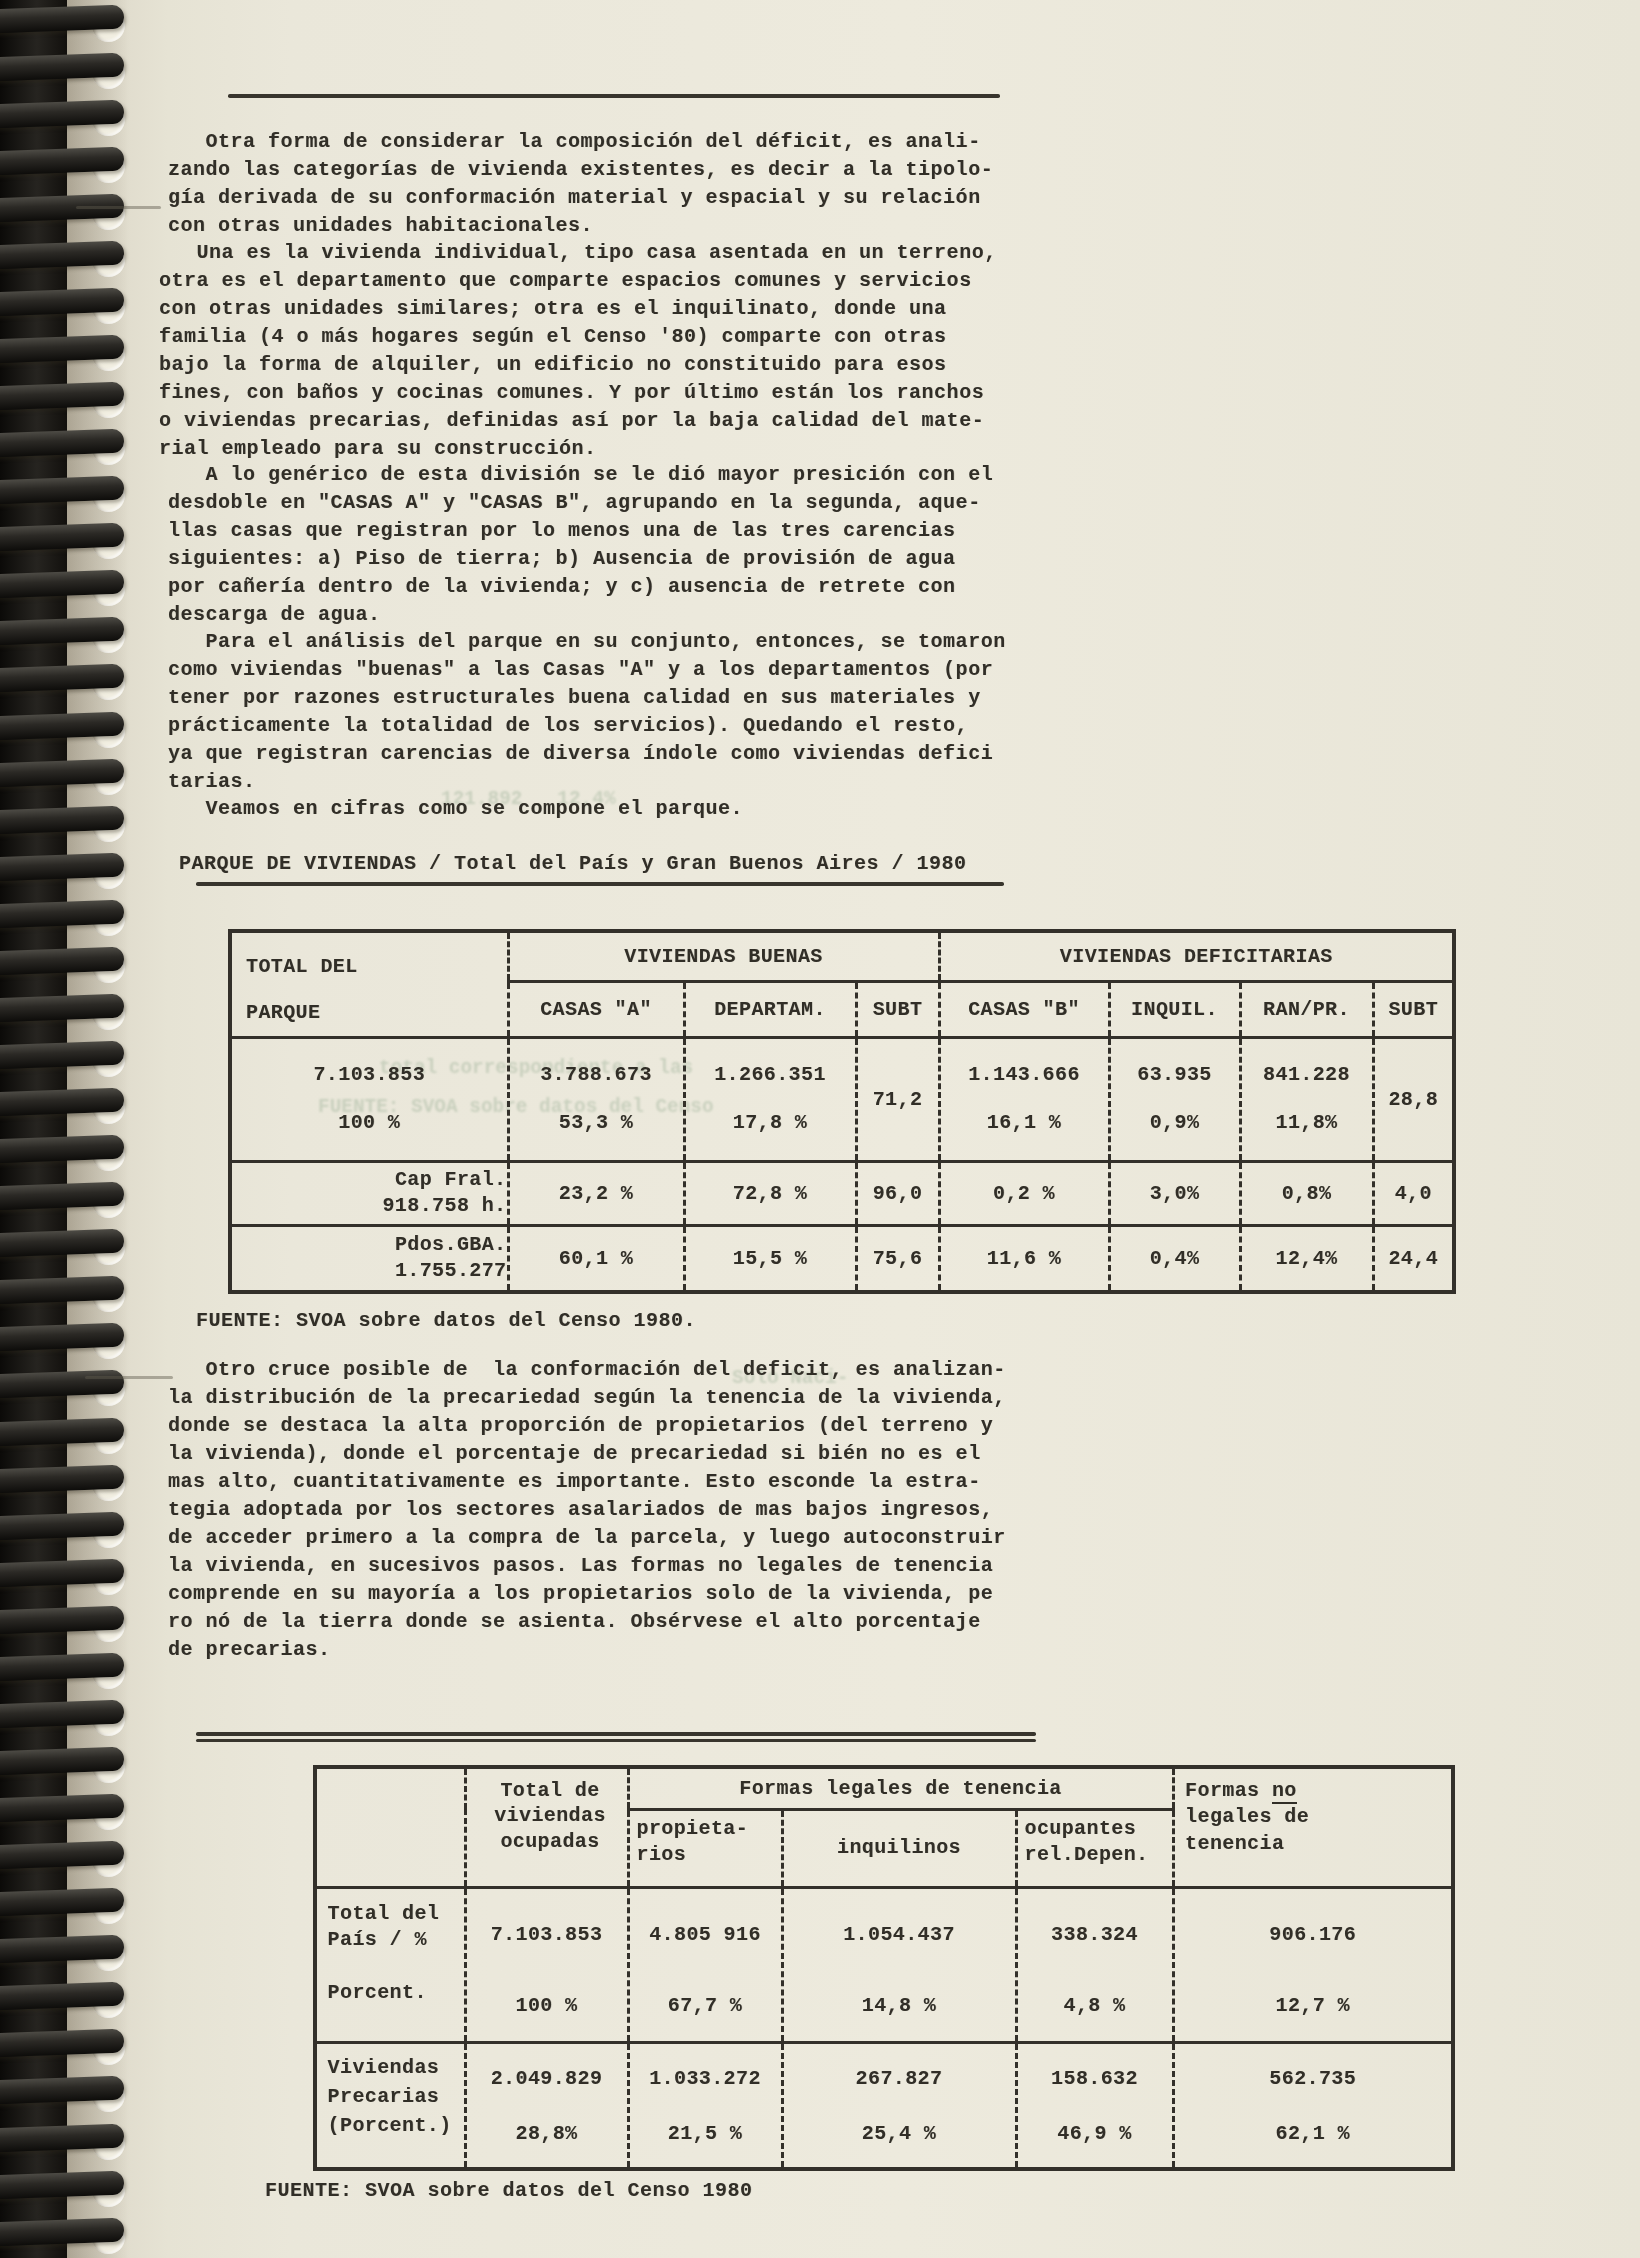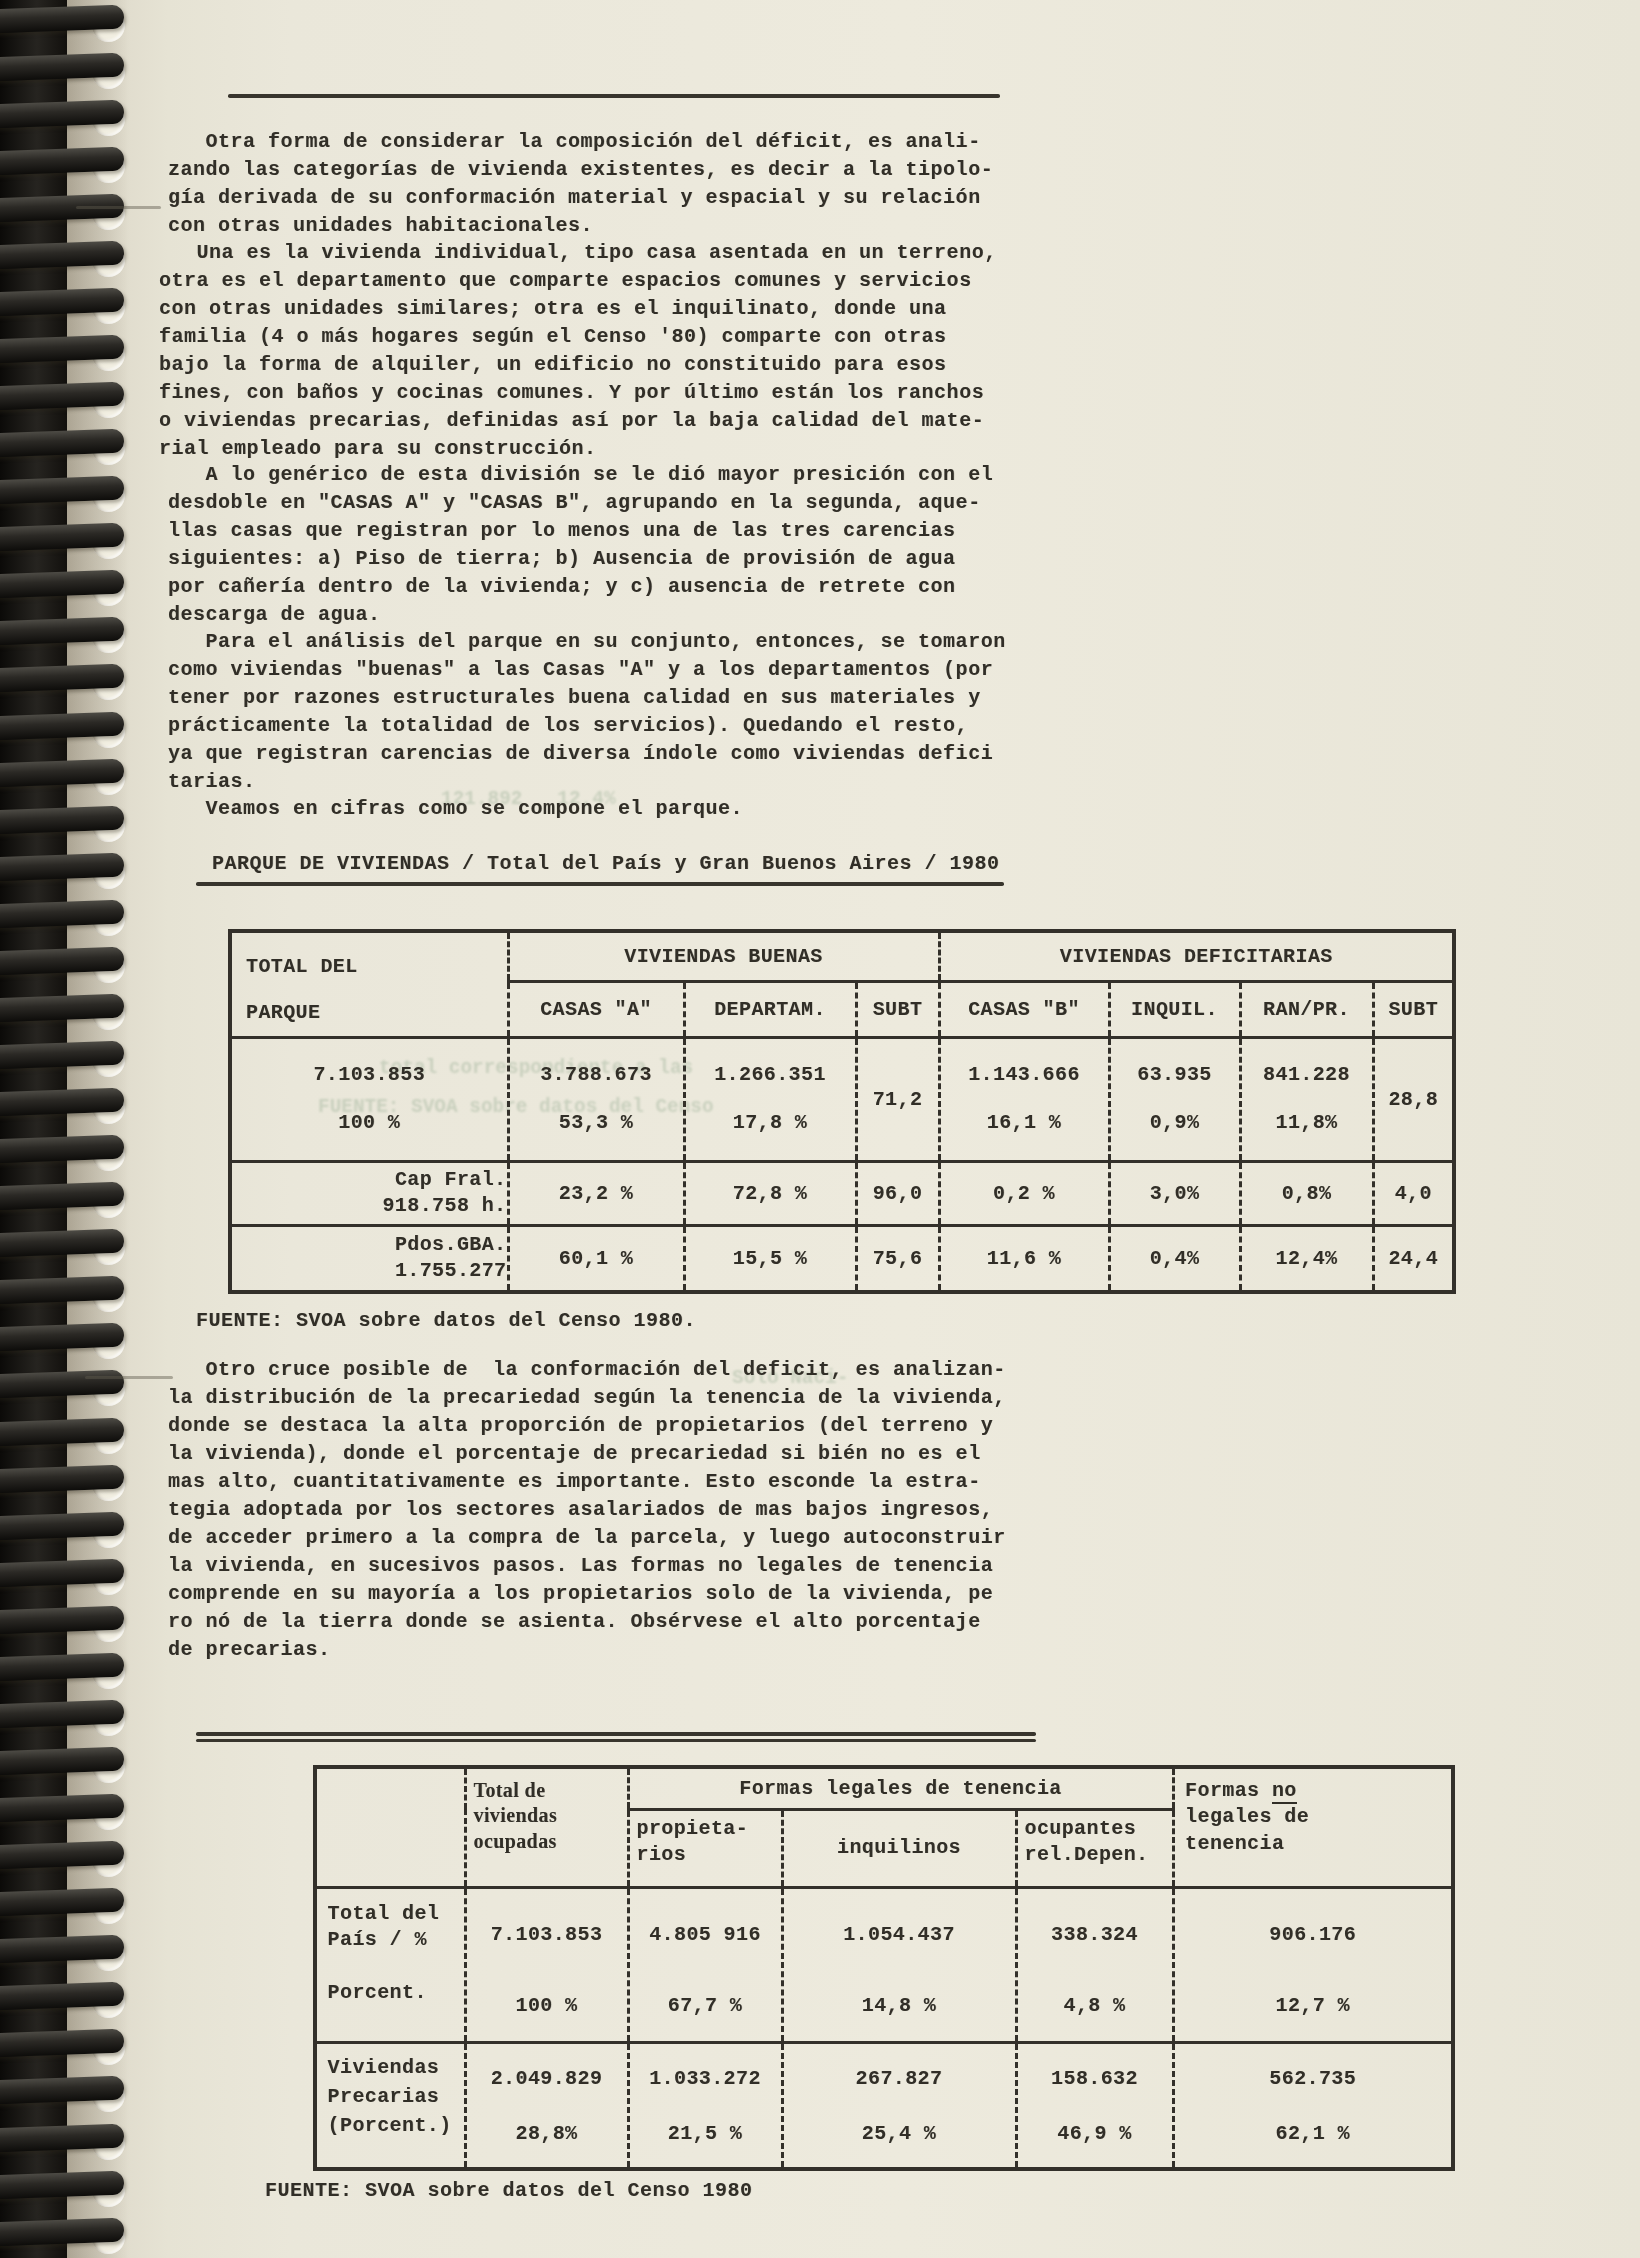--- a/index.html
+++ b/index.html
@@ -41,21 +41,21 @@
   td{border-left:3.5px dashed #33302a;border-right:3.5px dashed #33302a;
      border-top:3.5px solid #33302a;border-bottom:3.5px solid #33302a;
      padding:0;text-align:center;vertical-align:middle;white-space:pre;}
   .t1,.t2{border:4.4px solid #33302a;}
 
   .t1 .corner{text-align:left;padding-left:14px;vertical-align:top;padding-top:10.6px;line-height:46px;}
   .t1 .grp{vertical-align:middle;}
   .t1 .big{vertical-align:top;padding-top:12.4px;line-height:48px;}
   .t1 .lab{text-align:right;padding-left:10.6px;line-height:26.5px;}
 
-  .t2 .thdr{text-align:left;padding-left:7px;line-height:25.6px;vertical-align:top;padding-top:8.8px;font-family:Liberation Serif, serif;}
+  .t2 .thdr{text-align:center;padding-left:7px;line-height:25.6px;vertical-align:top;padding-top:8.8px;}
   .t2 .nl{text-align:left;padding-left:10.6px;line-height:26.5px;vertical-align:top;padding-top:8.8px;}
   .t2 .sub{line-height:26.5px;}
   .t2 .subp{text-align:left;padding-left:7px;line-height:26.5px;vertical-align:top;padding-top:5.3px;}
   .t2 .d1{vertical-align:top;padding-top:10.6px;line-height:71px;}
   .t2 .d2{vertical-align:top;padding-top:7px;line-height:55px;}
   .t2 .lab1{text-align:left;padding-left:10.6px;line-height:26.5px;vertical-align:top;padding-top:12.4px;}
   .t2 .lab2{text-align:left;padding-left:10.6px;line-height:29px;vertical-align:top;padding-top:8.8px;}
 
   .u{border-bottom:2.6px solid #312e27;}
 
@@ -301,21 +301,21 @@
 por cañería dentro de la vivienda; y c) ausencia de retrete con
 descarga de agua.</div>
   <div class="txt pre abs" style="left:168px;top:628px;">   Para el análisis del parque en su conjunto, entonces, se tomaron
 como viviendas "buenas" a las Casas "A" y a los departamentos (por
 tener por razones estructurales buena calidad en sus materiales y
 prácticamente la totalidad de los servicios). Quedando el resto,
 ya que registran carencias de diversa índole como viviendas defici
 tarias.</div>
   <div class="txt pre abs" style="left:168px;top:795px;">   Veamos en cifras como se compone el parque.</div>
 
-  <div class="txt pre abs" style="left:212px;top:850px;">PARQUE DE VIVIENDAS / Total del País y Gran Buenos Aires / 1980</div>
+  <div class="txt pre abs" style="left:179px;top:850px;">PARQUE DE VIVIENDAS / Total del País y Gran Buenos Aires / 1980</div>
   <div class="hrule" style="left:196px;top:882px;width:808px;"></div>
 
   <table class="t1 abs" style="left:228px;top:929px;width:1225px;">
     <colgroup>
       <col style="width:278px">
         <col style="width:176px">
         <col style="width:172px">
         <col style="width:83px">
       <col style="width:170px">
         <col style="width:131px">

